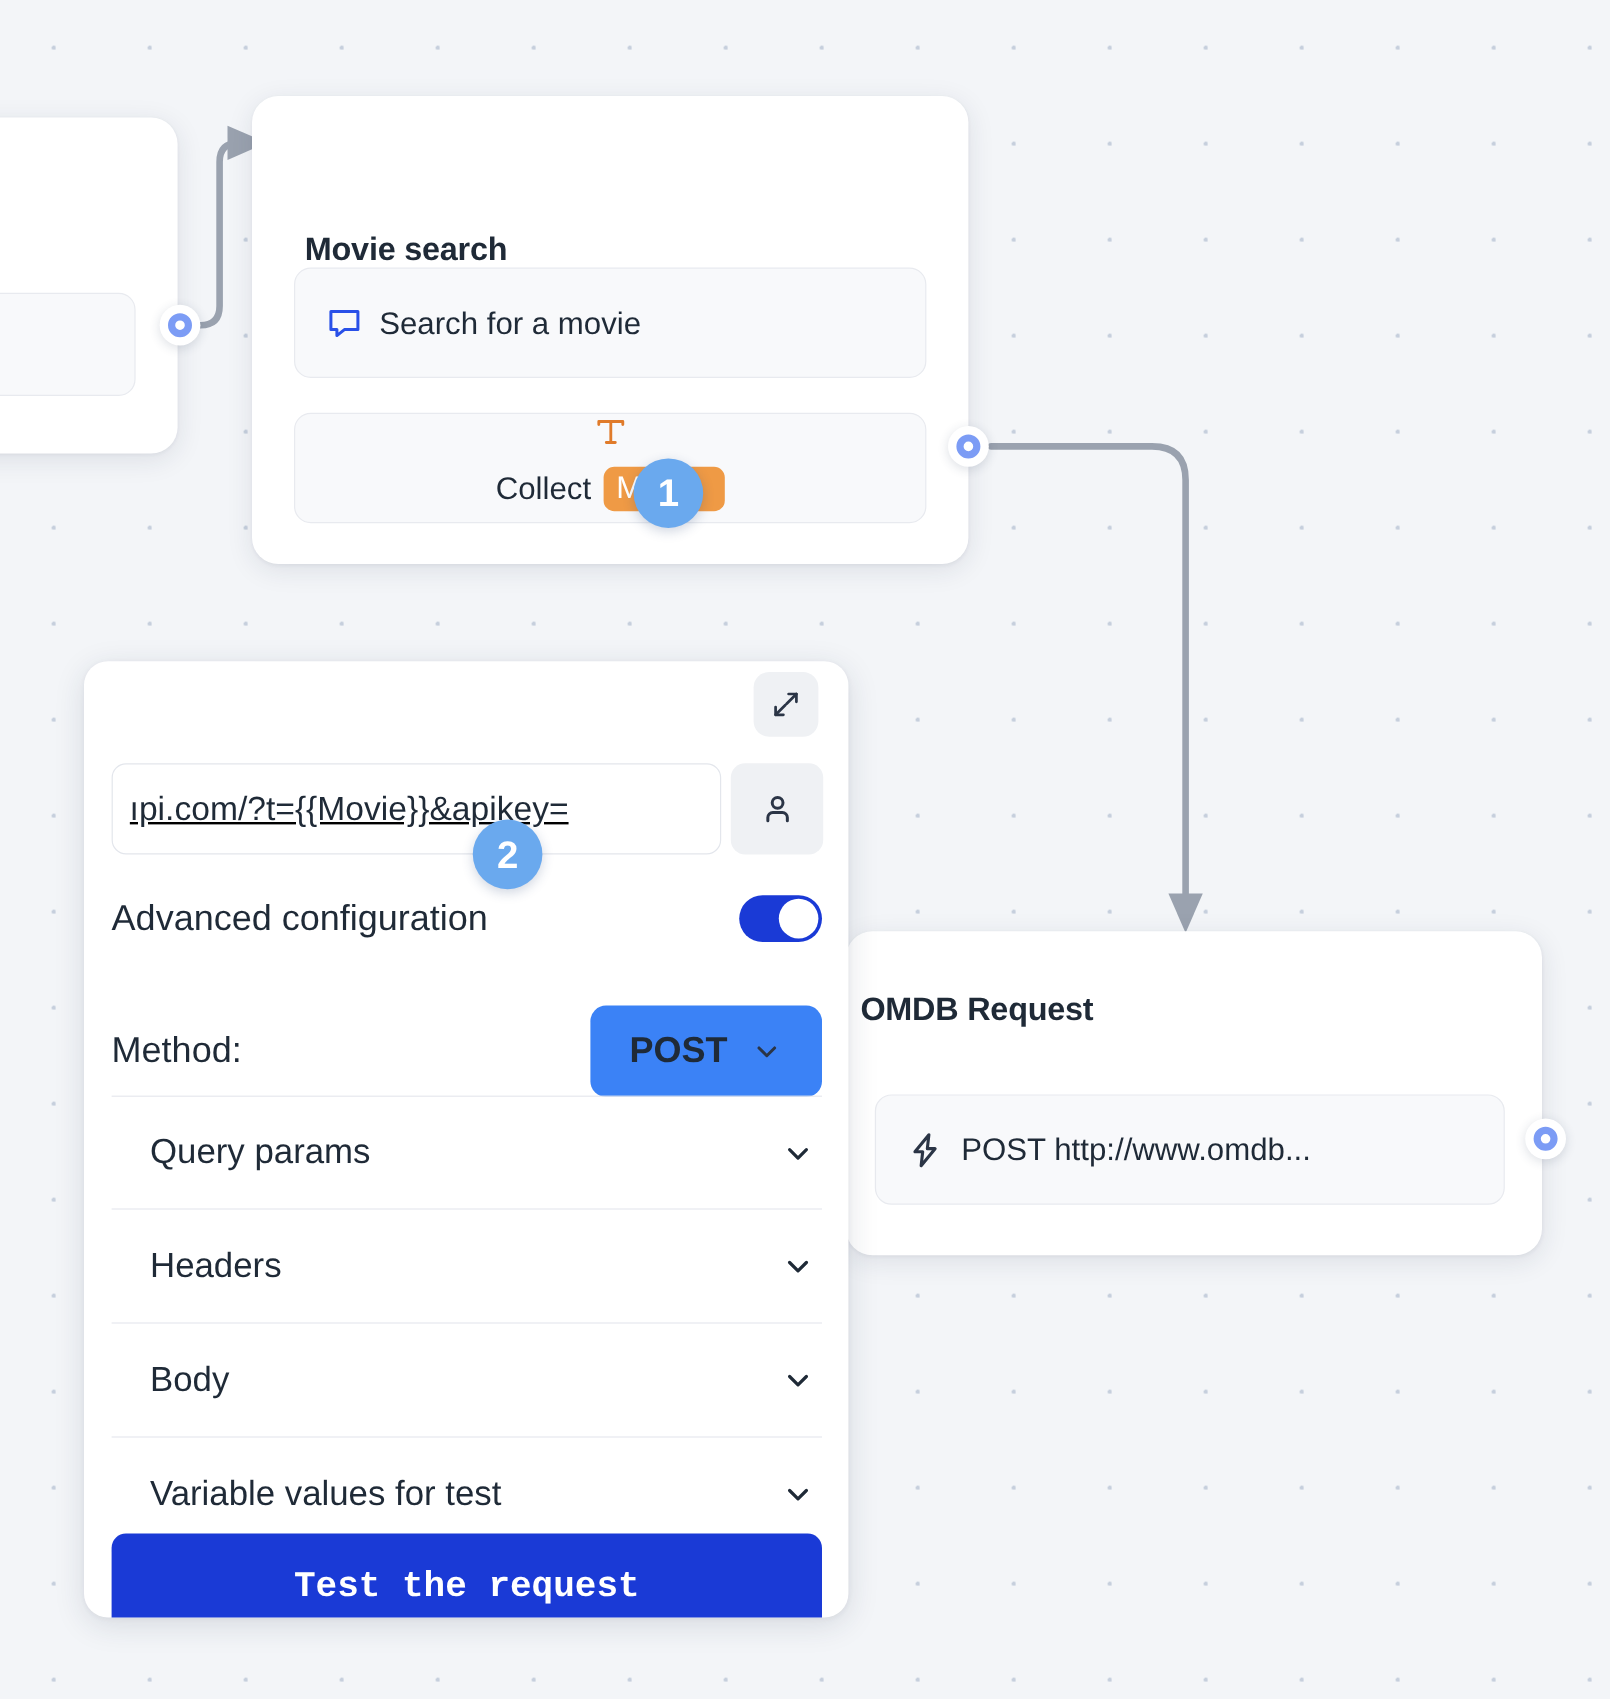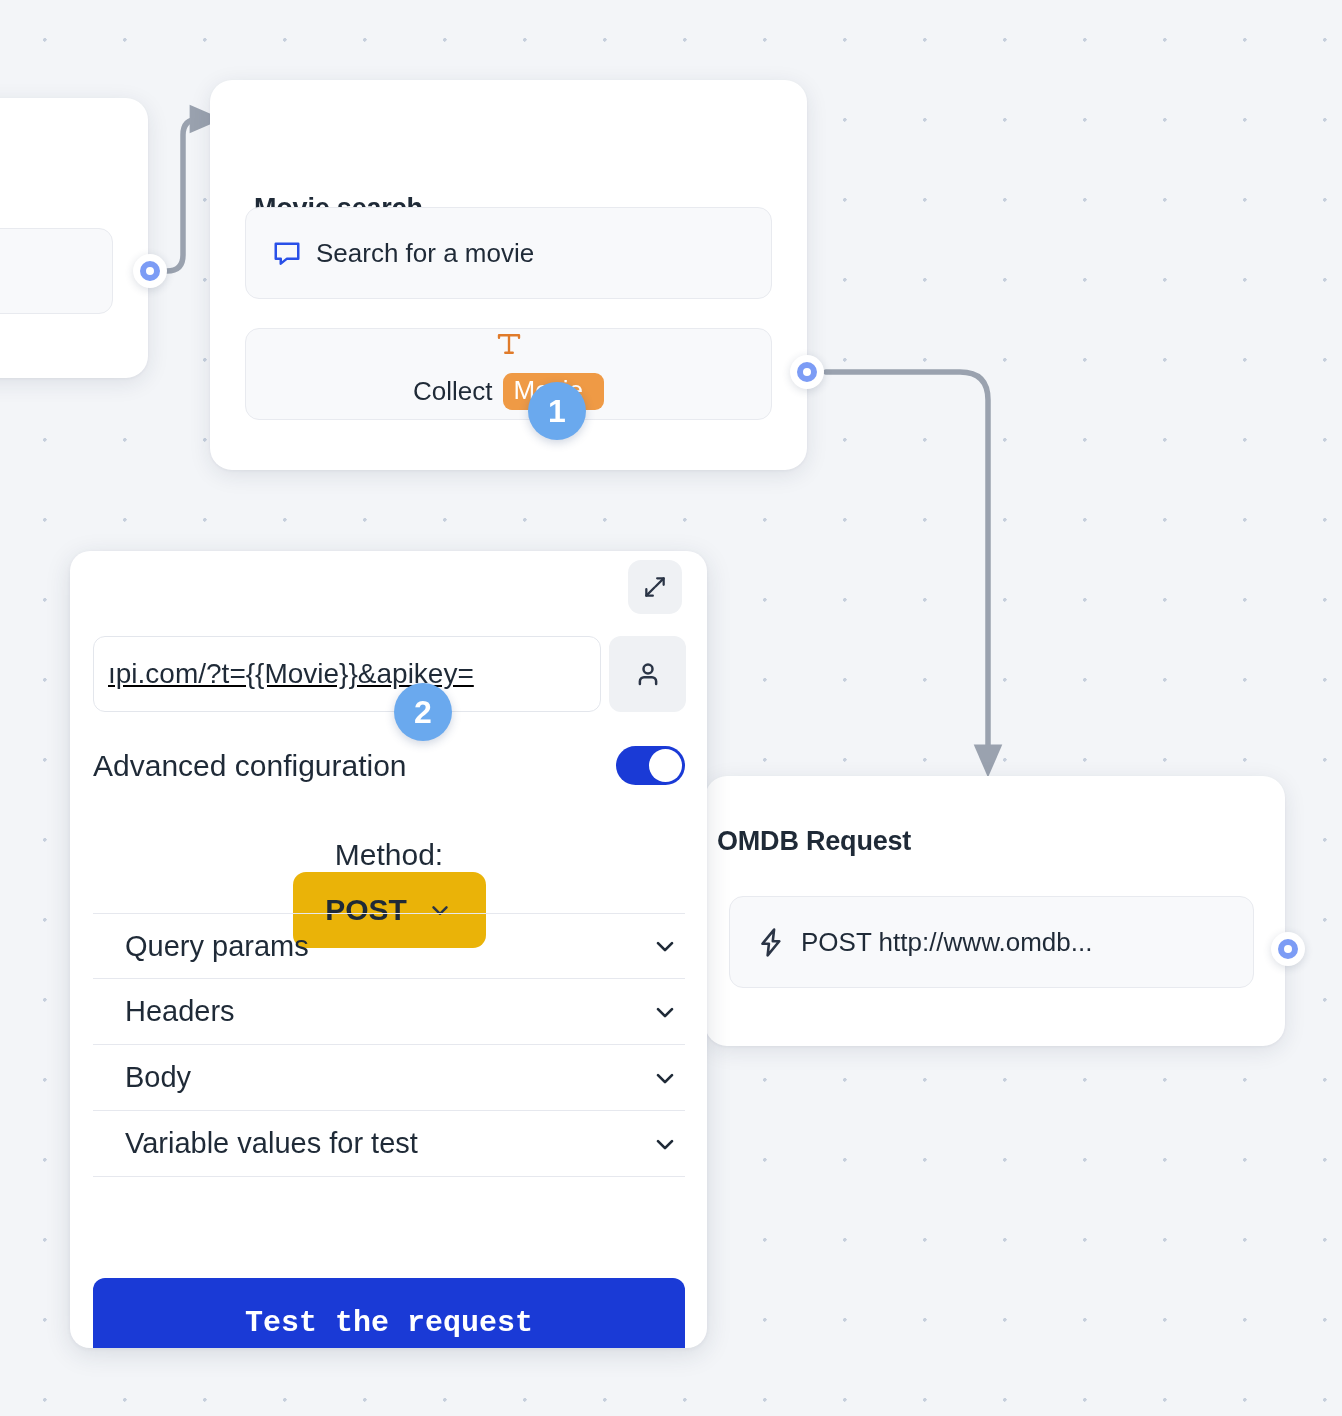--- a/index.html
+++ b/index.html
@@ -50,20 +50,21 @@
     letter-spacing: -0.2px;
   }
   .slot {
     display: flex;
     align-items: center;
     gap: 14px;
     background: #f8f9fb;
     border: 1px solid #e8eaef;
     border-radius: 14px;
     box-sizing: border-box;
+    margin-top: 16px;
   }
   .slot-label {
     font-size: 26px;
     color: #1f2a37;
     white-space: nowrap;
     display: flex;
     align-items: center;
     gap: 10px;
   }
   .chip-var {
@@ -263,47 +264,46 @@
     background: #ffffff;
   }
   #method-row {
     position: absolute;
     left: 23px;
     top: 287px;
     width: 592px;
     display: flex;
     align-items: center;
     justify-content: space-between;
-    flex-direction: column;
   }
   #method-select {
     width: 193px;
     height: 76px;
     border-radius: 13px;
-    background: #eab308;
+    background: #3b82f6;
     border: none;
     display: flex;
     align-items: center;
     justify-content: center;
     gap: 20px;
     cursor: pointer;
     font-size: 30px;
     font-weight: bold;
     color: #1f2a37;
     padding: 0;
     font-family: "Liberation Sans", sans-serif;
   }
   #accordion {
     position: absolute;
     left: 23px;
     top: 362px;
     width: 592px;
   }
   .acc-row {
-    height: 66px;
+    height: 95px;
     border-bottom: 1px solid #e6e8ee;
     display: flex;
     align-items: center;
     justify-content: space-between;
     padding: 0 6px 0 32px;
     box-sizing: border-box;
     cursor: pointer;
   }
   .acc-row:first-child { border-top: 1px solid #e6e8ee; }
   .acc-label {

